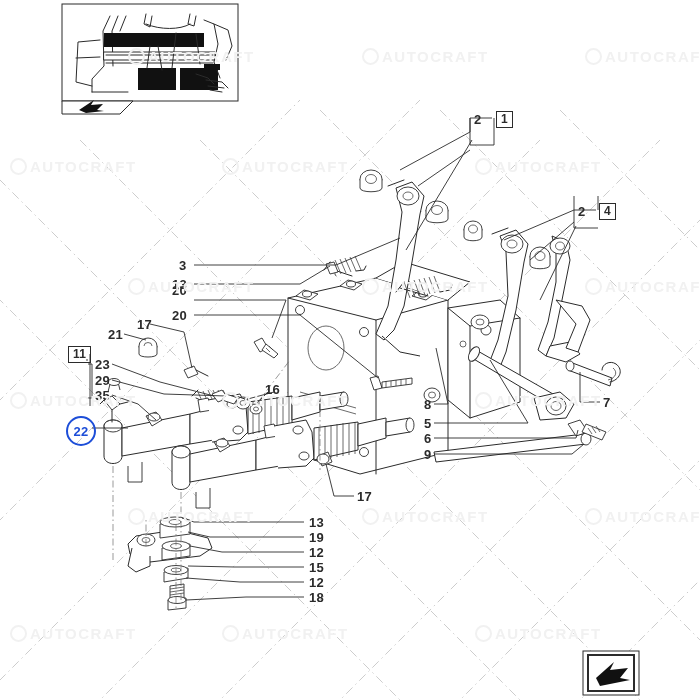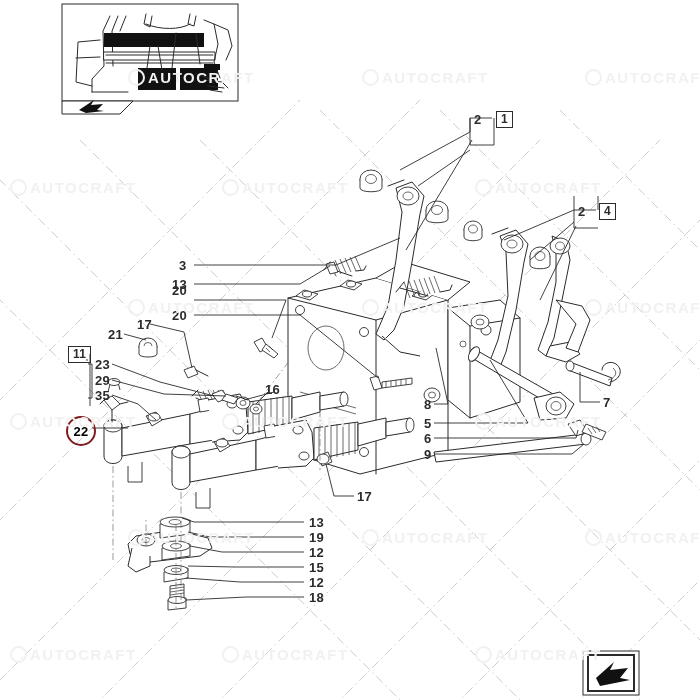--- a/index.html
+++ b/index.html
@@ -20,37 +20,37 @@
     white-space:nowrap;
     line-height:13px;
   }
   .lbl.boxed{
     border:1.4px solid #2b2b2b;
     padding:1px 4px 2px 4px;
     font-size:12px;
     line-height:12px;
   }
   .lbl.circled{
-    border:2px solid #7f1d1d;
+    border:2px solid #1d4ed8;
     border-radius:50%;
     width:26px;height:26px;
     display:flex;align-items:center;justify-content:center;
     padding:0;
-    color:#000000;
+    color:#1d4ed8;
   }
   #wm-layer{position:absolute;left:0;top:0;width:700px;height:700px;pointer-events:none;}
   .wm{
     position:absolute;
     color:#f1f1f1;
     font-family:"Liberation Sans", sans-serif;
     font-size:15px;
     font-weight:700;
     letter-spacing:1.5px;
     white-space:nowrap;
-    display:flex;align-items:center;gap:3px;margin-top:21px;
+    display:flex;align-items:center;gap:3px;
   }
   .wm .ring{
     display:inline-block;width:13px;height:13px;
     border:2px solid #f1f1f1;border-radius:50%;
   }
 </style>
 </head>
 <body>
 
 <div id="stage">

